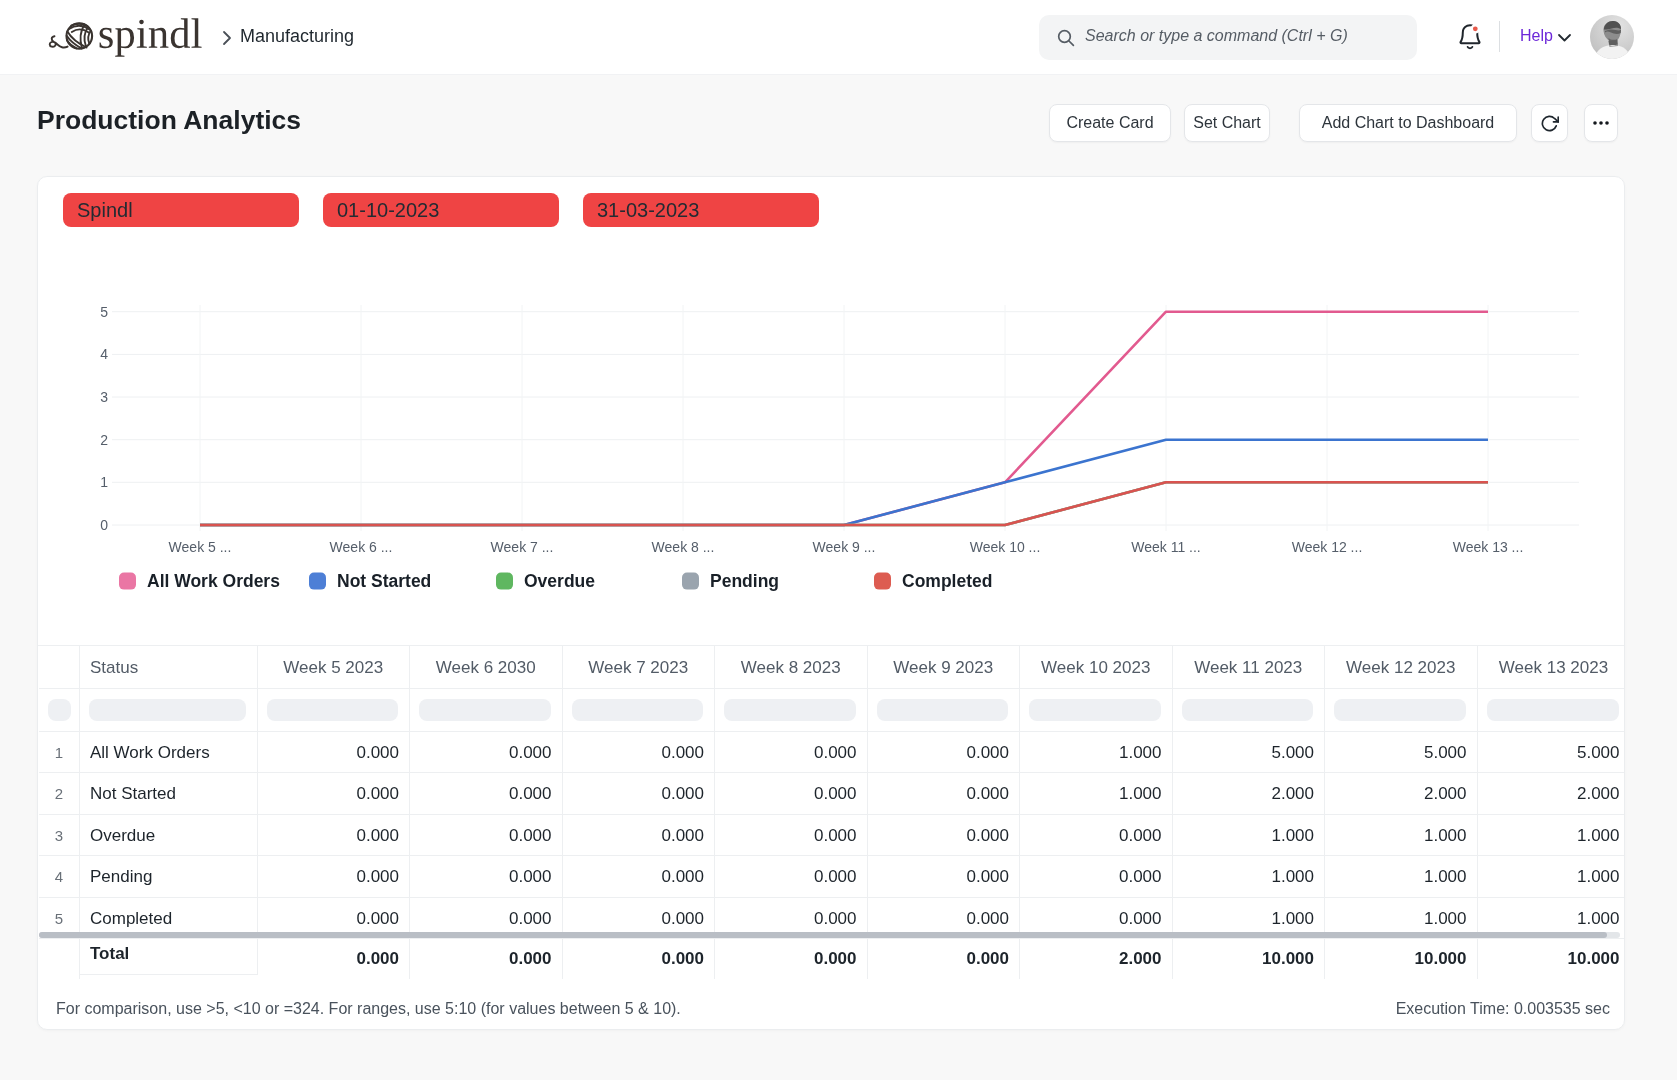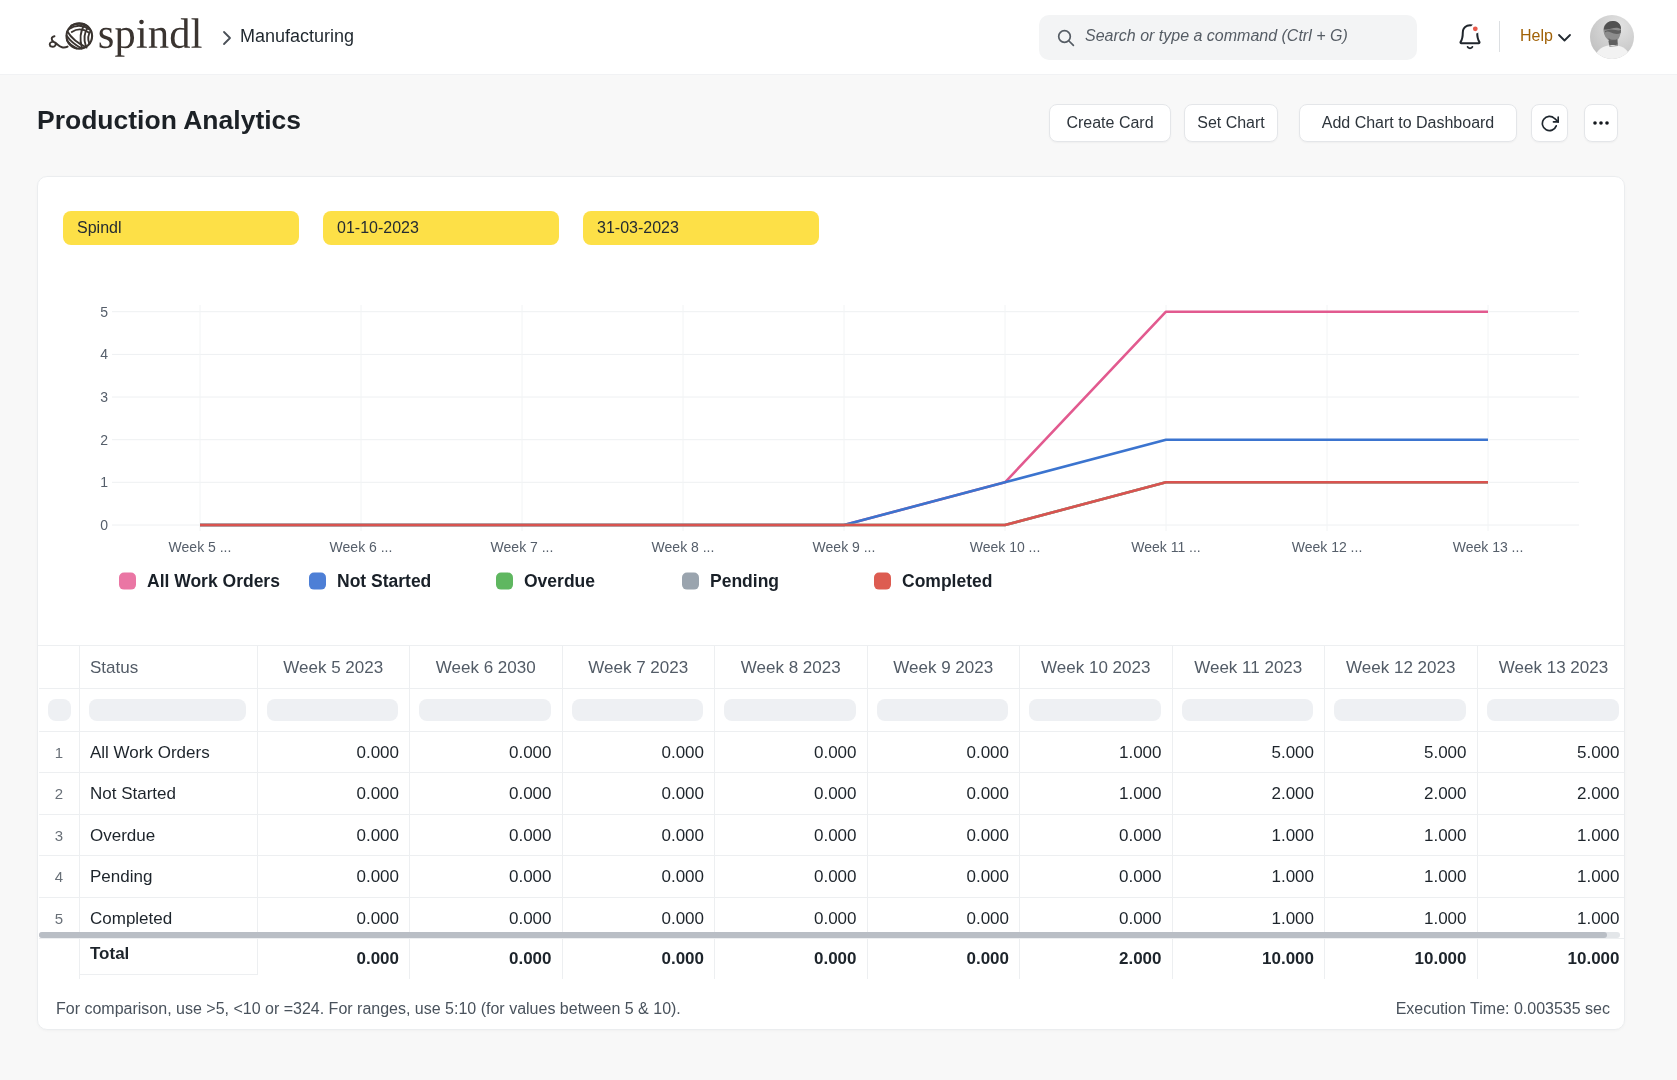--- a/index.html
+++ b/index.html
@@ -6,32 +6,32 @@
   html,body { width:1677px; height:1080px; background:#f8f8f8; font-family:"Liberation Sans", sans-serif;
               -webkit-font-smoothing:antialiased; }
   .abs { position:absolute; }
   #page { position:relative; width:1677px; height:1080px; overflow:hidden; transform:translateZ(0); }
 
   
   #topbar { position:absolute; left:0; top:0; width:1677px; height:75px; background:#fff; border-bottom:1px solid #f1f2f4; }
   #crumb { transform:translateZ(0); position:absolute; left:240px; top:26px; font-size:18px; color:#1f272e; }
   #searchbox { position:absolute; left:1039px; top:15px; width:378px; height:45px; background:#f3f4f5; border-radius:10px; }
   #searchbox .stext { transform:translateZ(0); position:absolute; left:46px; top:12px; font-size:16px; color:#555c64;font-style:italic; }
-  #helptxt { transform:translateZ(0); position:absolute; left:1520px; top:27px; font-size:16px; color:#a16207; }
+  #helptxt { transform:translateZ(0); position:absolute; left:1520px; top:27px; font-size:16px; color:#6d28d9; }
   .vdiv { position:absolute; left:1499px; top:21px; width:1px; height:31px; background:#dcdfe2; }
 
   
   #title { position:absolute; left:37px; top:105px; font-size:26.5px; font-weight:700; color:#1c2126; letter-spacing:0px; }
   .btn { position:absolute; top:104px; height:38px; background:#fff; border:1px solid #e4e6e9; border-radius:8px;
          box-shadow:0 1px 2px rgba(0,0,0,0.04); font-size:16px; color:#2e353c; display:flex; align-items:center; justify-content:center; }
 
   
   #card { position:absolute; left:37px; top:176px; width:1588px; height:854px; background:#fff; border:1px solid #ebedef;
           border-radius:10px; box-shadow:0 1px 3px rgba(0,0,0,0.03); }
-  .filter { position:absolute; top:34px; height:34px; background:#fde047; border-radius:8px; font-size:16px; color:#242b32;
+  .filter { position:absolute; top:16px; height:34px; background:#ef4444; border-radius:8px; font-size:20px; color:#242b32;
             display:flex; align-items:center; padding-left:14px; }
 
   
   #tablewrap { position:absolute; left:0px; top:468px; width:1586px; height:334px; overflow:hidden; font-size:17px;
                border-top:1px solid #edeff1; }
   .cell { position:absolute; border-bottom:1px solid #edeff1; border-right:1px solid #edeff1; }
   .hdr { color:#525b66; }
   .num { text-align:right; padding-right:10px; color:#1d242b; }
   .statusname { padding-left:10px; color:#1d242b; }
   .rowno { text-align:center; color:#697078; font-size:15px; }
@@ -107,21 +107,21 @@
         <path d="M18.5 23 C 20.5 25 24.5 25.5 27 24 L 26.5 28 C 23.5 30 20.5 29.5 19 27 Z" fill="#666666"></path>
         <path d="M18.5 26 L 27.5 25 L 28 32 L 19.5 32.5 Z" fill="#5e5e5e"></path>
         <path d="M4 44 C 6 35 13 30.5 21 30 C 30 29.5 37 33 39.5 40 L 40 44 Z" fill="#f2f2f2"></path>
         <path d="M19 29.5 C 21.5 31.5 25.5 31 27.5 29 L 28 31 L 19.5 32 Z" fill="#9a9a9a"></path>
       </g>
     </svg>
   </div>
 
   <div id="title">Production Analytics</div>
   <div class="btn" style="left:1049px; width:122px;">Create Card</div>
-  <div class="btn" style="left:1184px; width:94px;">Set Chart</div>
+  <div class="btn" style="left:1184px; width:86px;">Set Chart</div>
   <div class="btn" style="left:1299px; width:218px;">Add Chart to Dashboard</div>
   <div class="btn" style="left:1531px; width:37px;">
     <svg width="19" height="19" viewBox="0 0 24 24" fill="none" stroke="#1f272e" stroke-width="2.1" stroke-linecap="round" stroke-linejoin="round">
       <polyline points="23 4 23 10 17 10"></polyline>
       <path d="M20.49 15a9 9 0 1 1-2.12-9.36L23 10"></path>
     </svg>
   </div>
   <div class="btn" style="left:1584px; width:34px;">
     <svg width="16" height="4" viewBox="0 0 16 4" fill="#14181d">
       <circle cx="2" cy="2" r="1.8"></circle>

